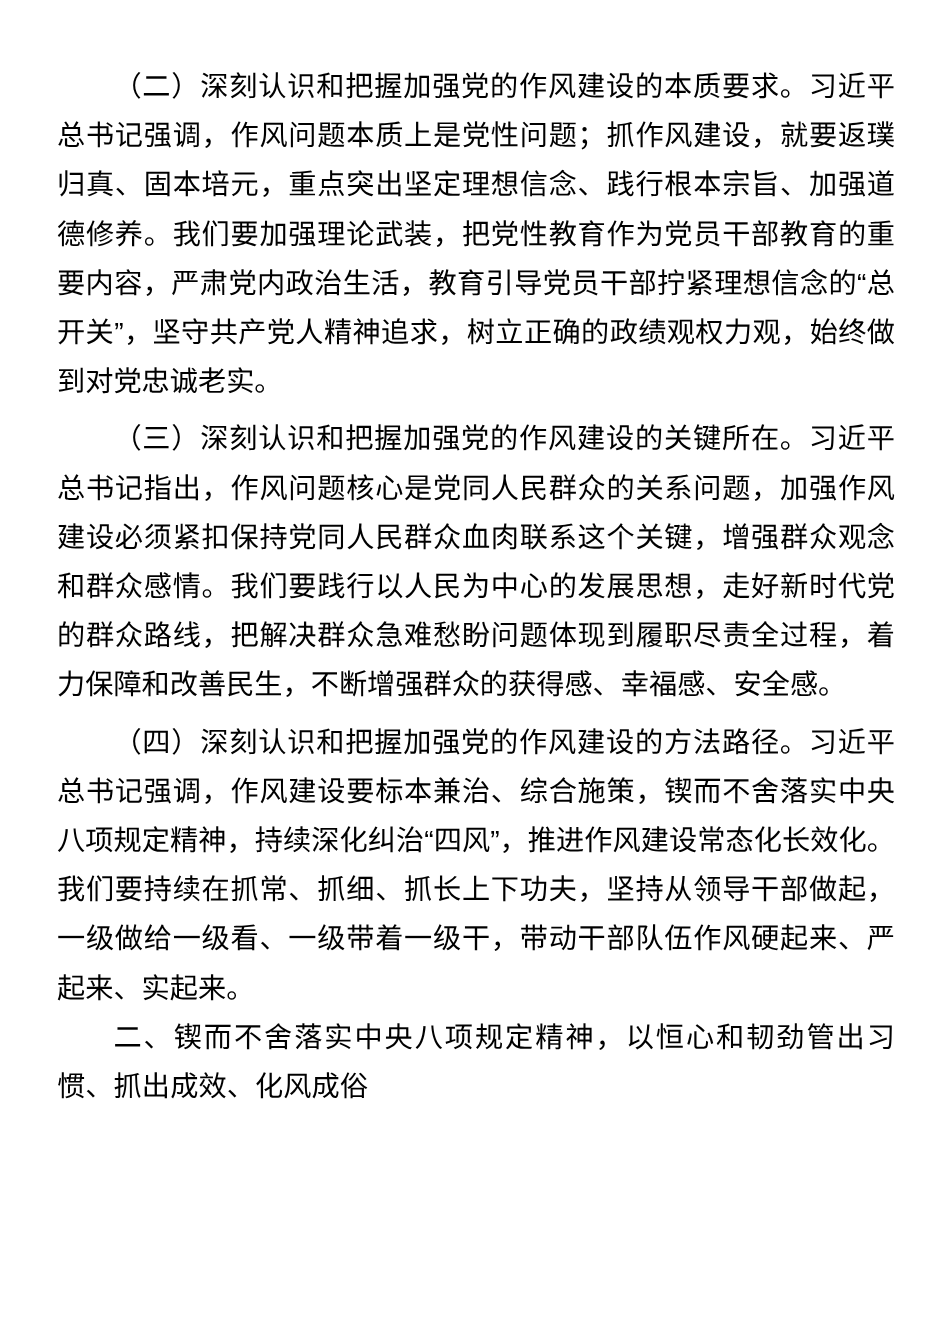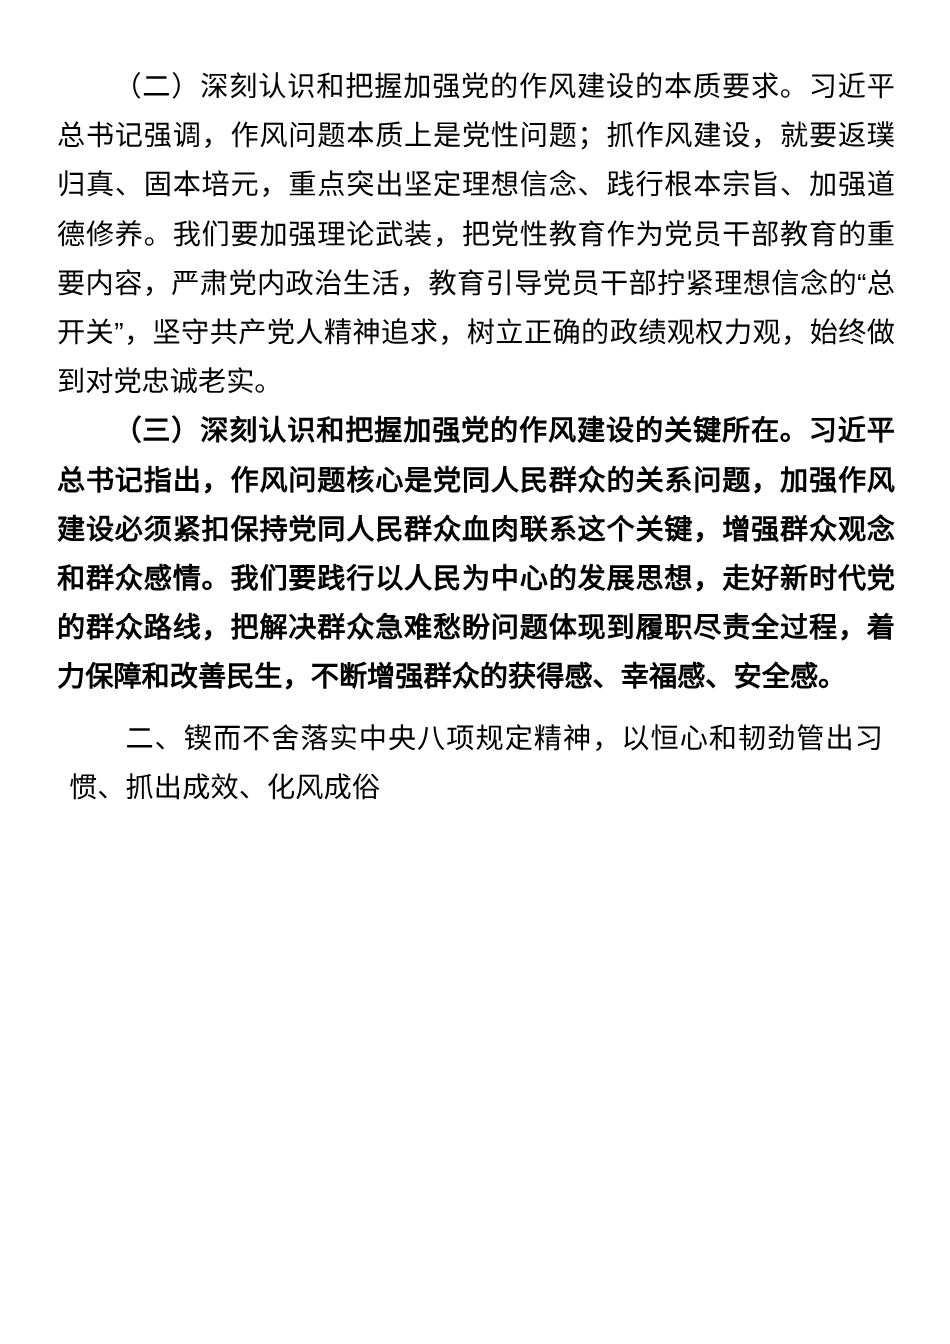--- a/index.html
+++ b/index.html
@@ -39,47 +39,47 @@
     text-align: justify;
     text-justify: inter-ideograph;
     text-indent: 56.4px;           
     margin: 0 0 0 0;
     letter-spacing: 0px;
     font-weight: 400;
     word-break: break-all;
   }
 
   .para + .para {
-    margin-top: 0px;
-    font-weight: bold;
+    margin-top: 8px;
   }
 
   
   .heading {
     font-family: "DejaVu Sans", "Liberation Sans", sans-serif;
     font-size: 28.2px;
     line-height: 49.2px;
     color: #000000;
     text-align: justify;
     text-justify: inter-ideograph;
     text-indent: 56.4px;
-    margin: 12px;
+    margin: 0;
     font-weight: 400;
     letter-spacing: 0.1px;
     word-break: break-all;
   }
 </style>
 </head>
 <body>
 
 <div class="page">
   <div class="text-column">
 
     <p class="para">（二）深刻认识和把握加强党的作风建设的本质要求。习近平总书记强调，作风问题本质上是党性问题；抓作风建设，就要返璞归真、固本培元，重点突出坚定理想信念、践行根本宗旨、加强道德修养。我们要加强理论武装，把党性教育作为党员干部教育的重要内容，严肃党内政治生活，教育引导党员干部拧紧理想信念的“总开关”，坚守共产党人精神追求，树立正确的政绩观权力观，始终做到对党忠诚老实。</p>
 
     <p class="para">（三）深刻认识和把握加强党的作风建设的关键所在。习近平总书记指出，作风问题核心是党同人民群众的关系问题，加强作风建设必须紧扣保持党同人民群众血肉联系这个关键，增强群众观念和群众感情。我们要践行以人民为中心的发展思想，走好新时代党的群众路线，把解决群众急难愁盼问题体现到履职尽责全过程，着力保障和改善民生，不断增强群众的获得感、幸福感、安全感。</p>
 
+    <p class="para">（四）深刻认识和把握加强党的作风建设的方法路径。习近平总书记强调，作风建设要标本兼治、综合施策，锲而不舍落实中央八项规定精神，持续深化纠治“四风”，推进作风建设常态化长效化。我们要持续在抓常、抓细、抓长上下功夫，坚持从领导干部做起，一级做给一级看、一级带着一级干，带动干部队伍作风硬起来、严起来、实起来。</p>
 
     <h2 class="heading">二、锲而不舍落实中央八项规定精神，以恒心和韧劲管出习惯、抓出成效、化风成俗</h2>
 
 
   </div>
 </div>
 
 </body></html>

